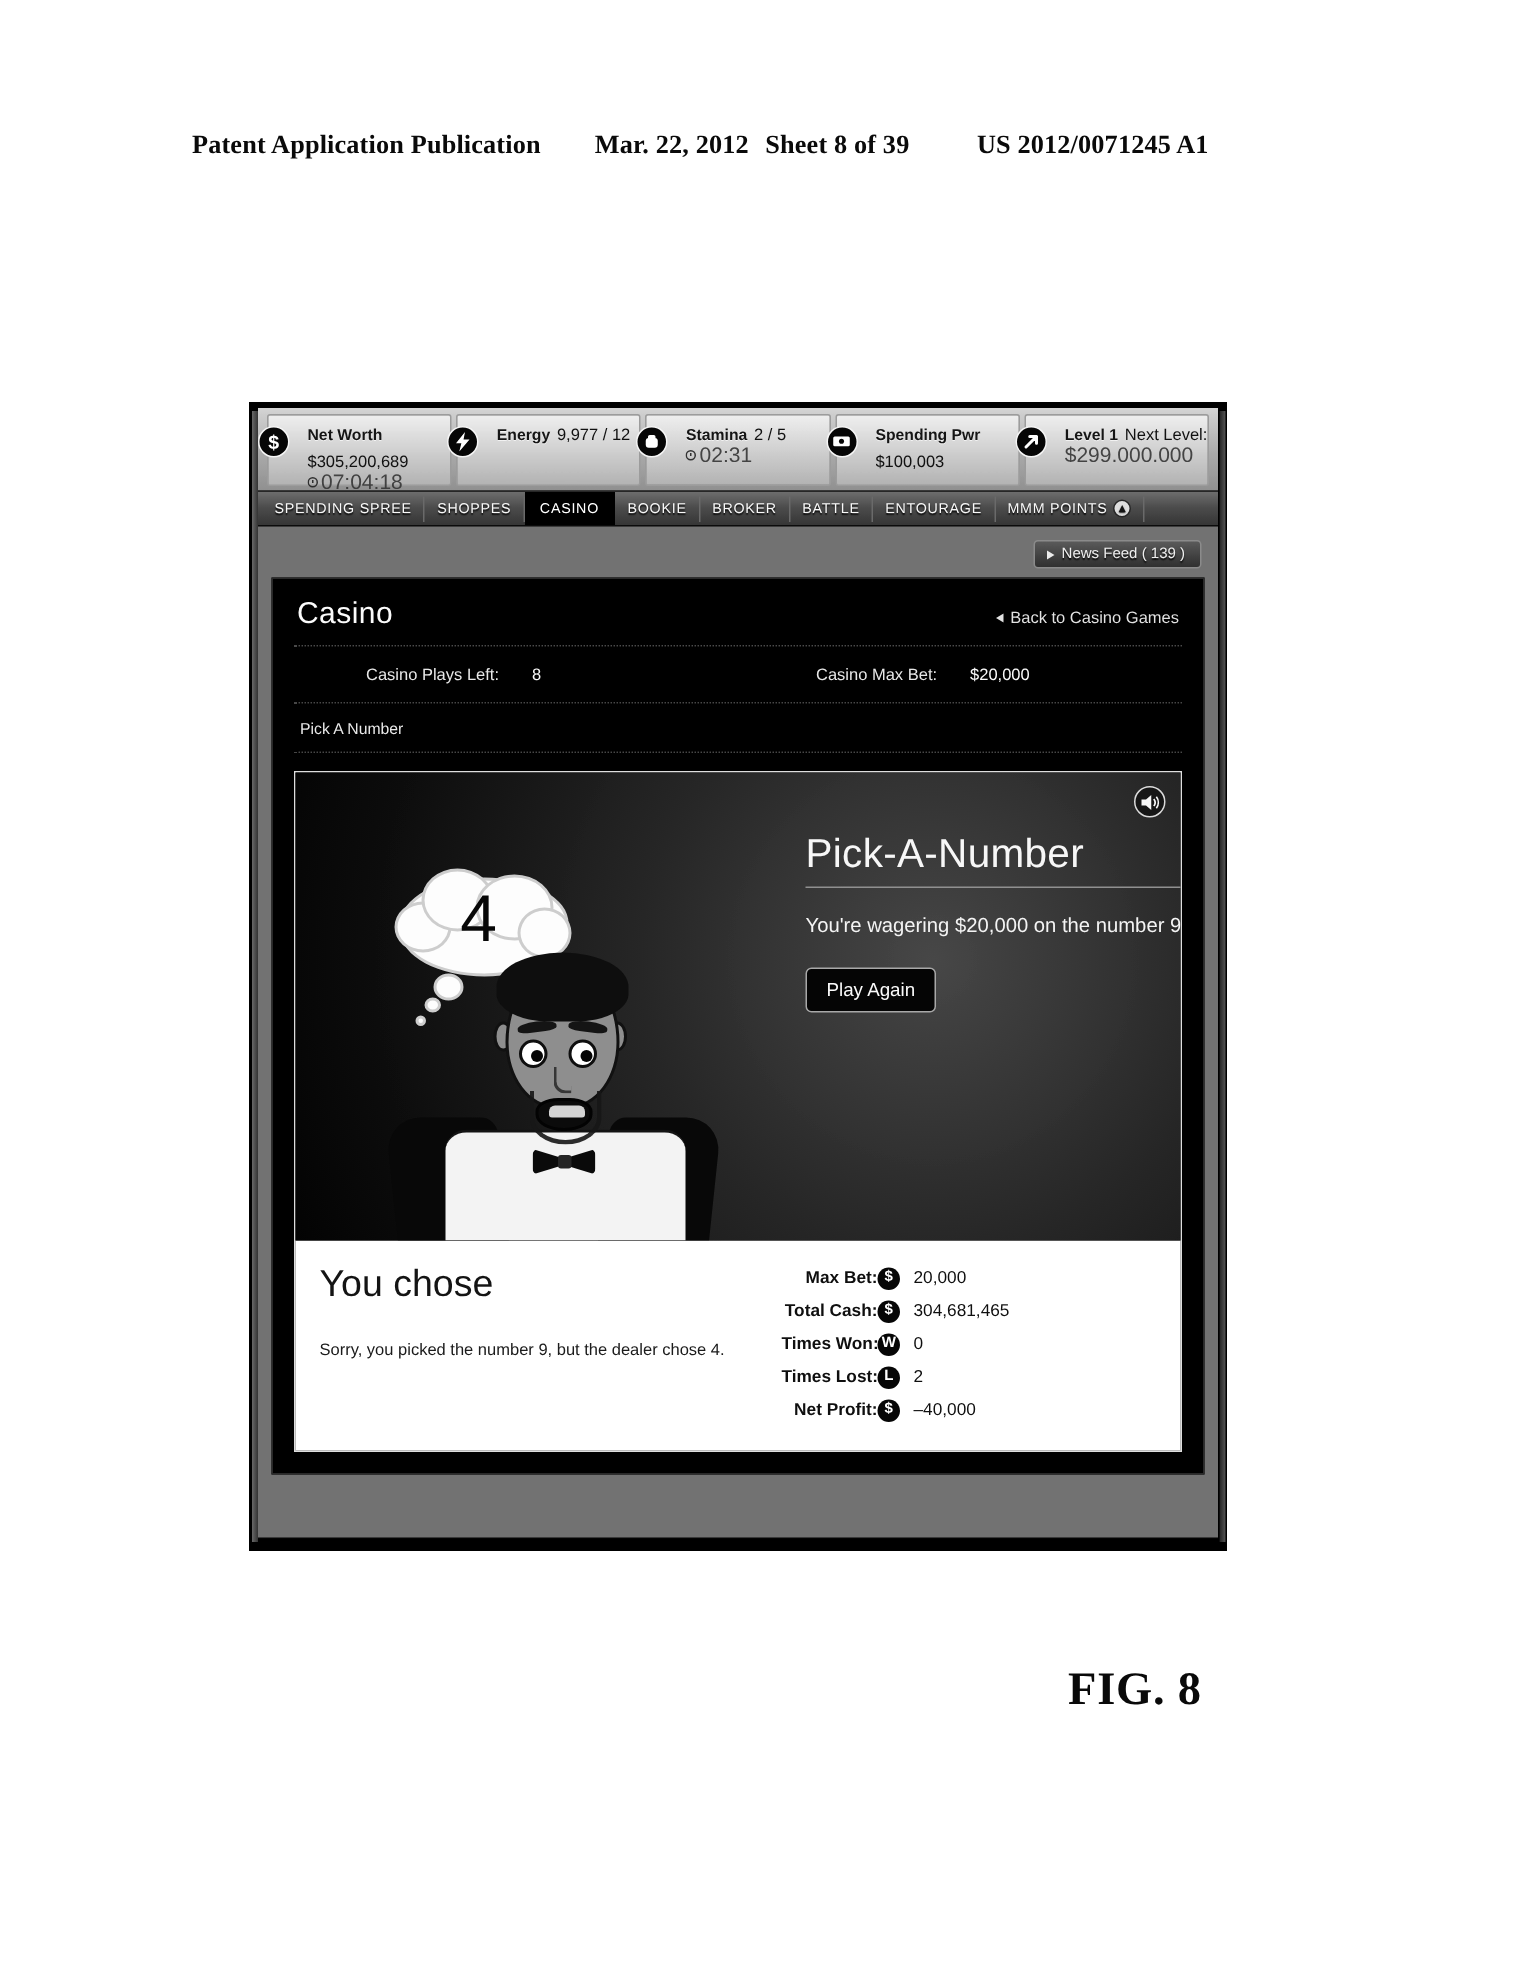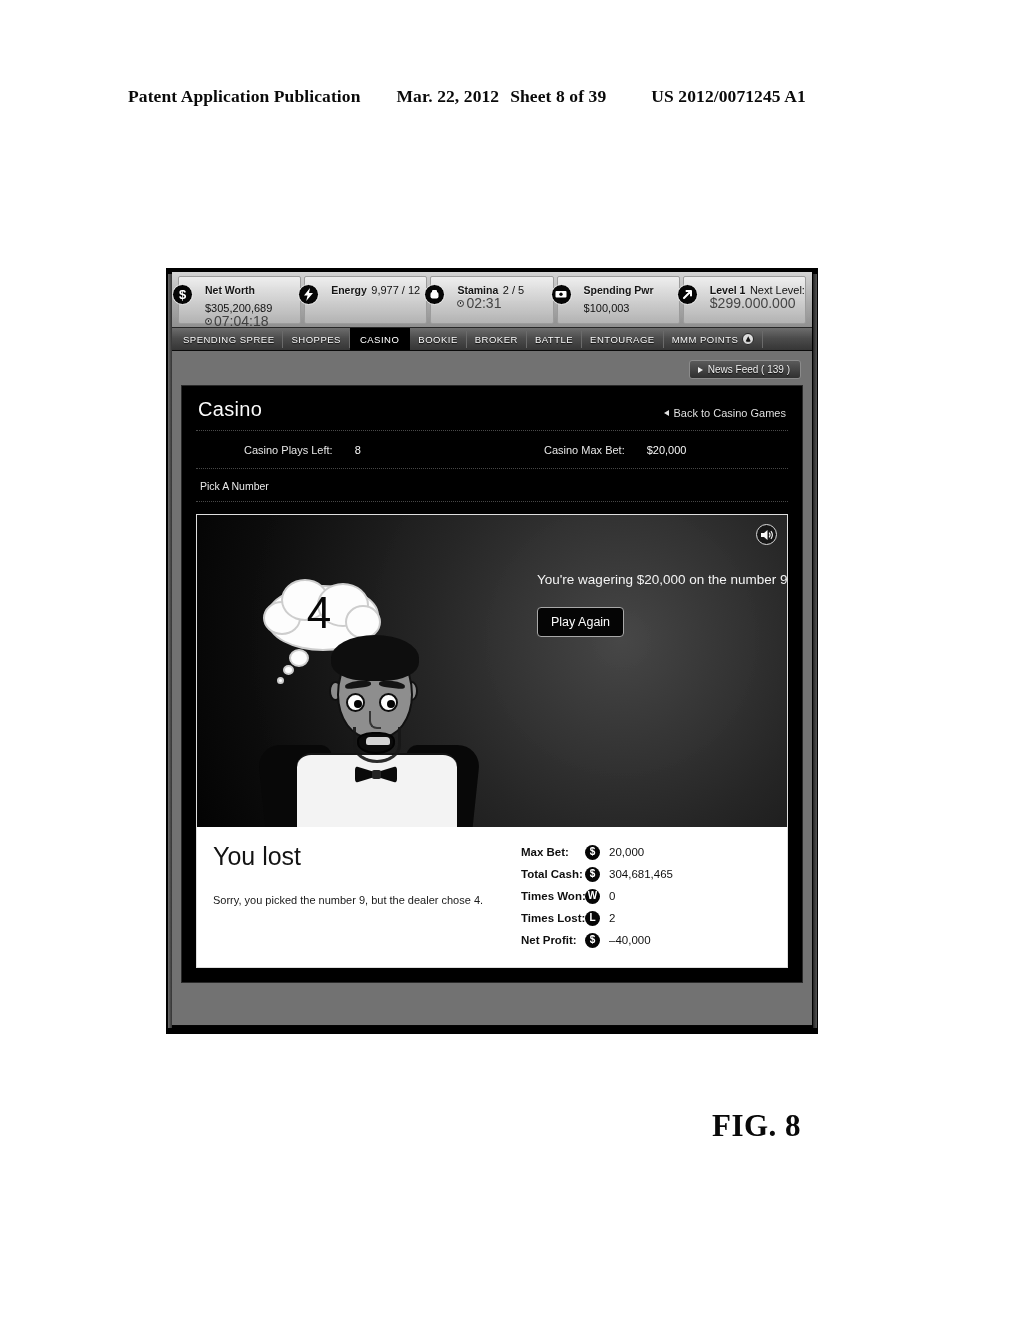--- a/index.html
+++ b/index.html
@@ -515,21 +515,21 @@
     line-height: 1.45;
   }
   .result-right { flex: 1; padding-left: 8px; }
   .stat-row {
     display: flex;
     align-items: center;
     font-size: 11.5px;
     color: #151515;
     height: 22px;
   }
-  .sr-label { width: 64px; font-weight: bold; white-space: nowrap; }
+  .sr-label { width: 64px; font-weight: bold; white-space: nowrap; text-align: right; }
   .sr-icon {
     width: 15px; height: 15px;
     border-radius: 50%;
     background: #0d0d0d;
     color: #fff;
     font-size: 10px;
     font-weight: bold;
     display: flex;
     align-items: center;
     justify-content: center;
@@ -725,28 +725,29 @@
                 </div>
             <div class="eye right">
                   <span class="pupil"></span>
                 </div>
             <div class="nose"></div>
             <div class="goatee"></div>
             <div class="mouth"></div>
           </div>
 
           <div class="stage-copy">
+            <div class="game-title">Pick-A-Number</div>
             <div class="wager-text">You're wagering $20,000 on the number 9.</div>
             <div class="play-again">Play Again</div>
           </div>
         </div>
 
         <div class="result">
           <div class="result-left">
-            <div class="result-heading">You lost</div>
+            <div class="result-heading">You chose</div>
             <div class="result-body">Sorry, you picked the number 9, but the dealer chose 4.</div>
           </div>
 
           <div class="result-right">
             <div class="stat-row">
               <span class="sr-label">Max Bet:</span>
               <span class="sr-icon">$</span>
               <span class="sr-value">20,000</span>
             </div>
             <div class="stat-row">

